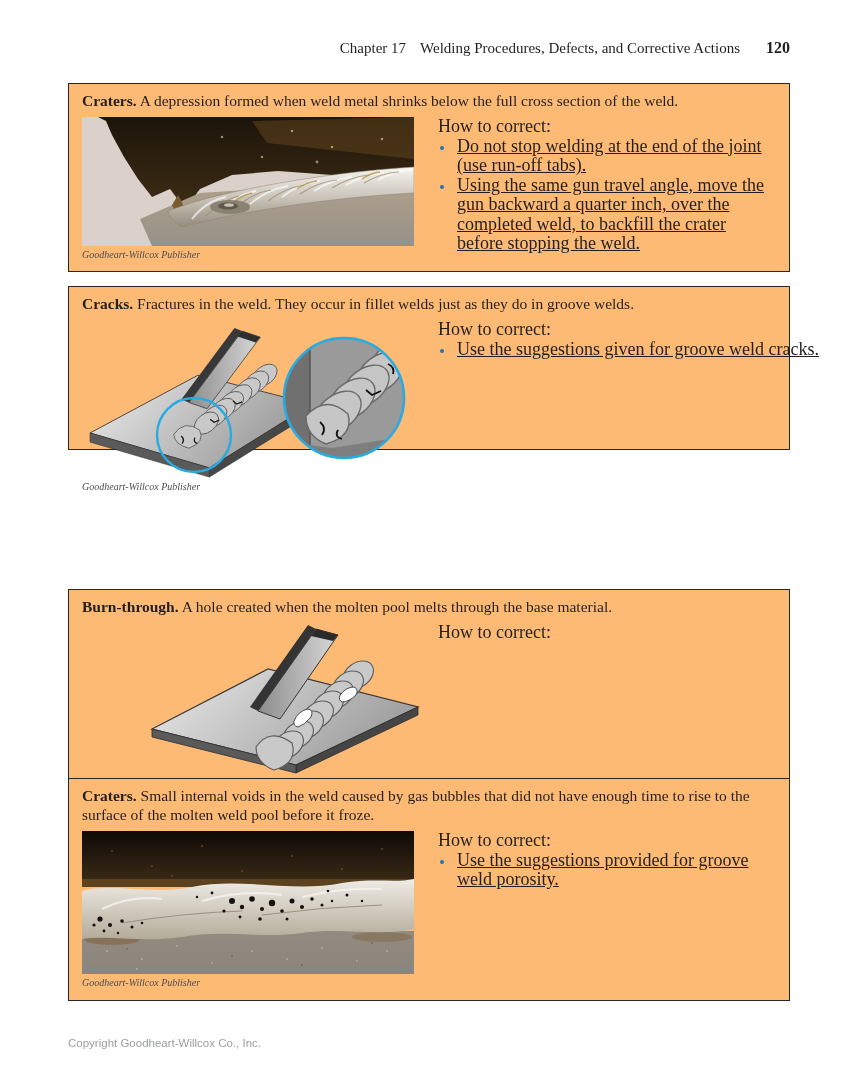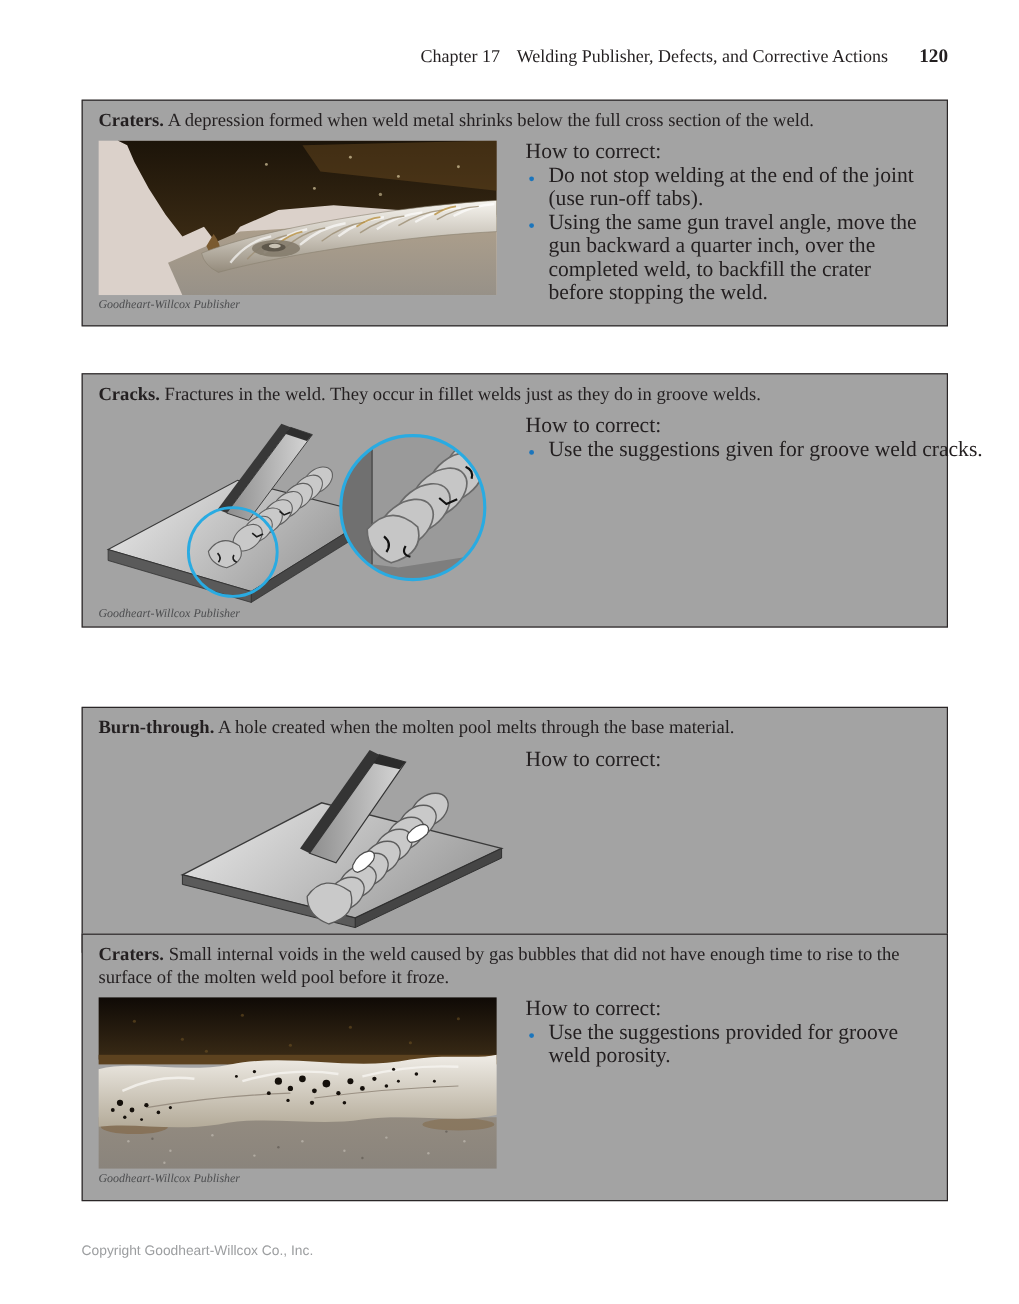--- a/index.html
+++ b/index.html
@@ -16,58 +16,58 @@
   
   .page-header{
     position:absolute; top:39px; right:59px;
     font-size:15px; white-space:nowrap;
   }
   .page-header .chapter{margin-right:14px;margin-left:29px;}
   .page-header .pagenum{font-weight:bold; font-size:16px; margin-left:26px;}
   
   .defect-box{
     position:absolute; left:68px; width:722px;
-    border:1.5px solid #2a2627; background:#a3a3a3;
+    border:1.5px solid #2a2627; background:#fdba74;
     padding:7px 13px 0 13px;
   }
   .box-craters{top:83px;  height:189px;}
-  .box-cracks {top:311px; height:212px;}
+  .box-cracks {top:286px; height:164px;}
   .box-burn   {top:547px; height:205px;margin-top:42px;}
   .box-porosity{top:778px; height:223px;}
   .defn{font-size:15.5px; line-height:19px;}
   .defn strong{font-weight:bold;}
   .box-content{display:flex; align-items:flex-start; margin-top:7px;}
   figure{display:block;}
   .fig-svg{display:block;}
   .credit{
     display:block; text-align:left; margin-top:3px;
     font-family:Liberation Serif, serif; font-style:italic;
     font-size:10px; color:var(--caption);
   }
   .fig-burn{margin-left:64px;}
   .correct{font-size:18px; line-height:19.5px;}
   .gap24{margin-left:24px;} .gap21{margin-left:21px;} .gap12{margin-left:12px;}
-  .correct ul{margin:0; padding-left:17px; list-style:disc;}
+  .correct ul{margin:0; padding-left:17px; list-style:disc;text-decoration:underline;}
   .correct li{padding-left:2px;}
   .correct li::marker{color:var(--bullet); font-size:14px;}
   .nowrap{white-space:nowrap;}
   
   .page-footer{
     position:absolute; left:68px; top:1037px;
     font-family:"Liberation Sans", sans-serif;
     font-size:11.5px; color:var(--footer-gray);
   }
 </style>
 </head>
 <body>
 
 <div class="page">
 
   <div class="page-header">
-    <span class="chapter">Chapter 17</span><span class="title">Welding Publisher, Defects, and Corrective Actions</span><span class="pagenum">120</span>
+    <span class="chapter">Chapter 17</span><span class="title">Welding Procedures, Defects, and Corrective Actions</span><span class="pagenum">120</span>
   </div>
 
   <section class="defect-box box-craters">
     <p class="defn"><strong>Craters.</strong> <span>A depression formed when weld metal shrinks below the full cross section of the weld.</span></p>
     <div class="box-content">
       <figure>
         <svg class="fig-svg" width="332" height="129" viewBox="0 0 332 129">
           <defs>
             <linearGradient id="g1a" x1="0" y1="0" x2="0" y2="1">
                 <stop offset="0" stop-color="#1c1409"></stop>

